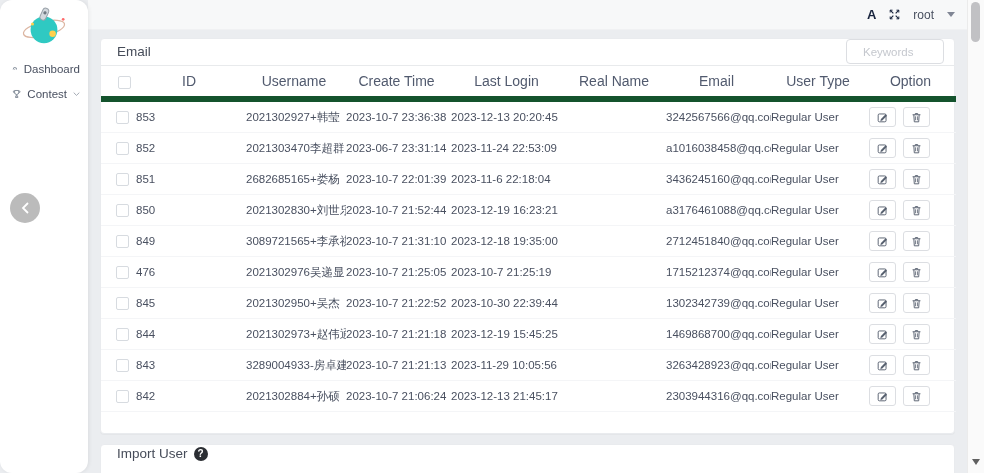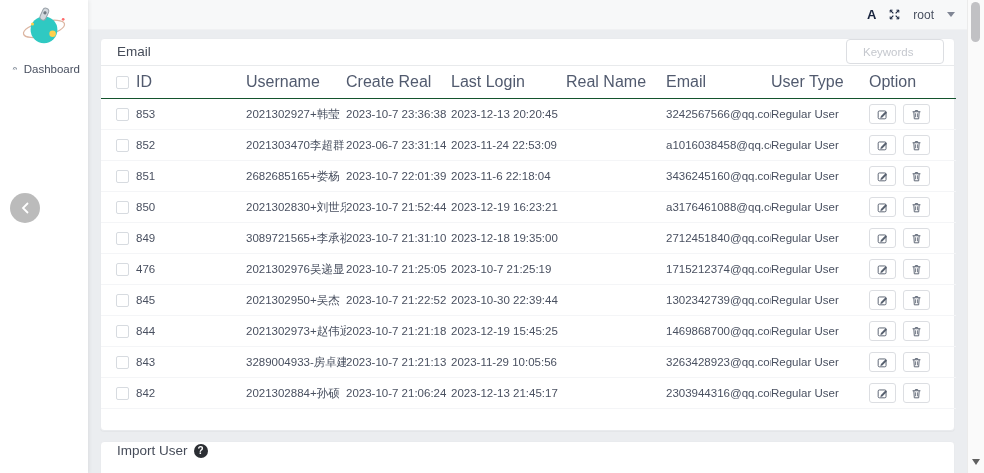--- a/index.html
+++ b/index.html
@@ -1,21 +1,21 @@
 <!DOCTYPE html>
 <html><head>
 <meta charset="utf-8">
 <style>
   * { margin:0; padding:0; box-sizing:border-box; }
   html,body { width:984px; height:473px; overflow:hidden; background:#ebedf0;
     font-family:"Liberation Sans","DejaVu Sans",sans-serif; font-size:12px; color:#495060; }
 
   
   .sidebar { position:absolute; left:0; top:0; bottom:0; width:88px; background:#fff;
-    box-shadow:1px 0 4px rgba(0,0,0,.07); z-index:5; }
+    box-shadow:1px 0 4px rgba(0,0,0,.07); z-index:5;border-radius:12px; }
   .logo { height:52px; display:flex; align-items:center; justify-content:center; cursor:pointer; }
   .menu { margin-top:4px; }
   .menu-item { height:25px; display:flex; align-items:center; gap:6px; padding:0 8px 0 12px;
     font-size:11.5px; color:#495060; cursor:pointer; white-space:nowrap; }
   .menu-item .chev { margin-left:auto; }
   .collapse-btn { position:absolute; left:10px; top:193px; width:30px; height:30px; border-radius:50%;
     background:#ababab; opacity:.8; display:flex; align-items:center; justify-content:center; cursor:pointer; }
 
   
   .topbar { position:absolute; left:88px; right:17px; top:0; height:30px; background:#f7f8f9;
@@ -33,22 +33,22 @@
   .card-header.no-line { border-bottom:none; }
   .card-title { font-size:13.5px; color:#464c59; line-height:18px; display:inline-flex; align-items:center; }
   .search-box { position:absolute; right:10px; top:0; width:98px; height:25px; border:1px solid #dcdee2;
     border-radius:4px; background:#fff; display:flex; align-items:center; padding:0 16px; }
   .search-box input { border:none; outline:none; width:70px; font-size:11.5px; color:#495060;
     font-family:inherit; background:transparent; }
   .search-box input::placeholder { color:#c5c8ce; }
 
   
   table { width:100%; border-collapse:collapse; table-layout:fixed; }
-  th { text-align:left; font-weight:normal; color:#515a6e; font-size:16px;
-    padding:7px 4px 7px 0; border-bottom:1px solid #14532d; white-space:nowrap; }
+  th { text-align:center; font-weight:normal; color:#515a6e; font-size:14px;
+    padding:7px 4px 7px 0; border-bottom:6px solid #14532d; white-space:nowrap; }
   td { color:#495060; font-size:11.5px; padding:5px 4px 5px 0; border-bottom:1px solid #f4f5f7;
     white-space:nowrap; overflow:hidden; }
   th:first-child, td:first-child { padding-left:15px; }
   .checkbox { display:inline-block; width:13px; height:13px; border:1px solid #d7dbe0; border-radius:2px;
     background:#fff; vertical-align:middle; cursor:pointer; }
   .btn-opt { display:inline-flex; align-items:center; justify-content:center; width:27px; height:20px;
     border:1px solid #dcdee2; border-radius:3px; background:#fff; margin-right:4px; cursor:pointer; }
 
   
   .pagination { display:flex; justify-content:flex-end; align-items:center; padding:8px 14px 9px; }
@@ -90,20 +90,31 @@
     </svg>
   </div>
   <nav class="menu">
     <div class="menu-item">
       <svg width="12" height="12" viewBox="0 0 16 16">
         <path d="M8 3.2a6 6 0 0 0-6 6h2a4 4 0 0 1 8 0h2a6 6 0 0 0-6-6z" fill="#657180"></path>
         <rect x="7.3" y="6.4" width="1.4" height="4.4" rx=".7" fill="#657180" transform="rotate(42 8 8.6)"></rect>
       </svg>
       <span>Dashboard</span>
     </div>
+    <div class="menu-item">
+      <svg width="12" height="12" viewBox="0 0 16 16">
+        <path d="M4.5 2h7v3.4a3.5 3.5 0 0 1-7 0z" fill="none" stroke="#657180" stroke-width="1.3"></path>
+        <path d="M4.5 3H2.2a2.6 2.6 0 0 0 2.5 3.1M11.5 3h2.3a2.6 2.6 0 0 1-2.5 3.1" fill="none" stroke="#657180" stroke-width="1.1"></path>
+        <path d="M8 9v2.2M5.3 13.6h5.4M6.3 11.2h3.4v2.4H6.3z" fill="none" stroke="#657180" stroke-width="1.1"></path>
+      </svg>
+      <span>Contest</span>
+      <svg class="chev" width="9" height="6" viewBox="0 0 10 6">
+        <path d="M1 1l4 4 4-4" fill="none" stroke="#9aa1ab" stroke-width="1.3"></path>
+      </svg>
+    </div>
   </nav>
   <div class="collapse-btn">
     <svg width="9" height="12" viewBox="0 0 8 12">
       <path d="M6.5 1L1.5 6l5 5" fill="none" stroke="#fff" stroke-width="1.8"></path>
     </svg>
   </div>
 </aside>
 
 <header class="topbar">
   <span class="lang-toggle">A</span>
@@ -145,21 +156,21 @@
           <col style="width:100px">
           <col style="width:105px">
           <col style="width:98px">
           <col style="width:87px">
       </colgroup>
       <thead>
         <tr>
           <th><span class="checkbox"></span></th>
           <th>ID</th>
             <th>Username</th>
-            <th>Create Real</th>
+            <th>Create Time</th>
             <th>Last Login</th>
             <th>Real Name</th>
             <th>Email</th>
             <th>User Type</th>
             <th>Option</th>
         </tr>
       </thead>
       <tbody>
         <tr>
             <td><span class="checkbox"></span></td>

